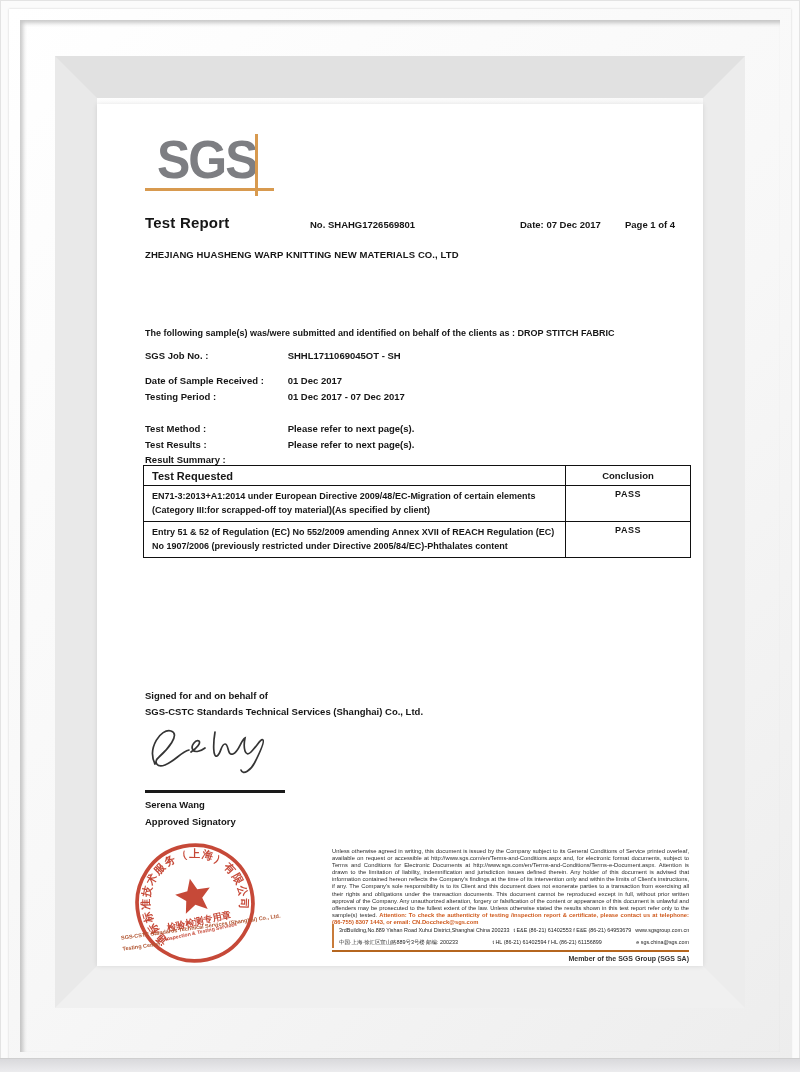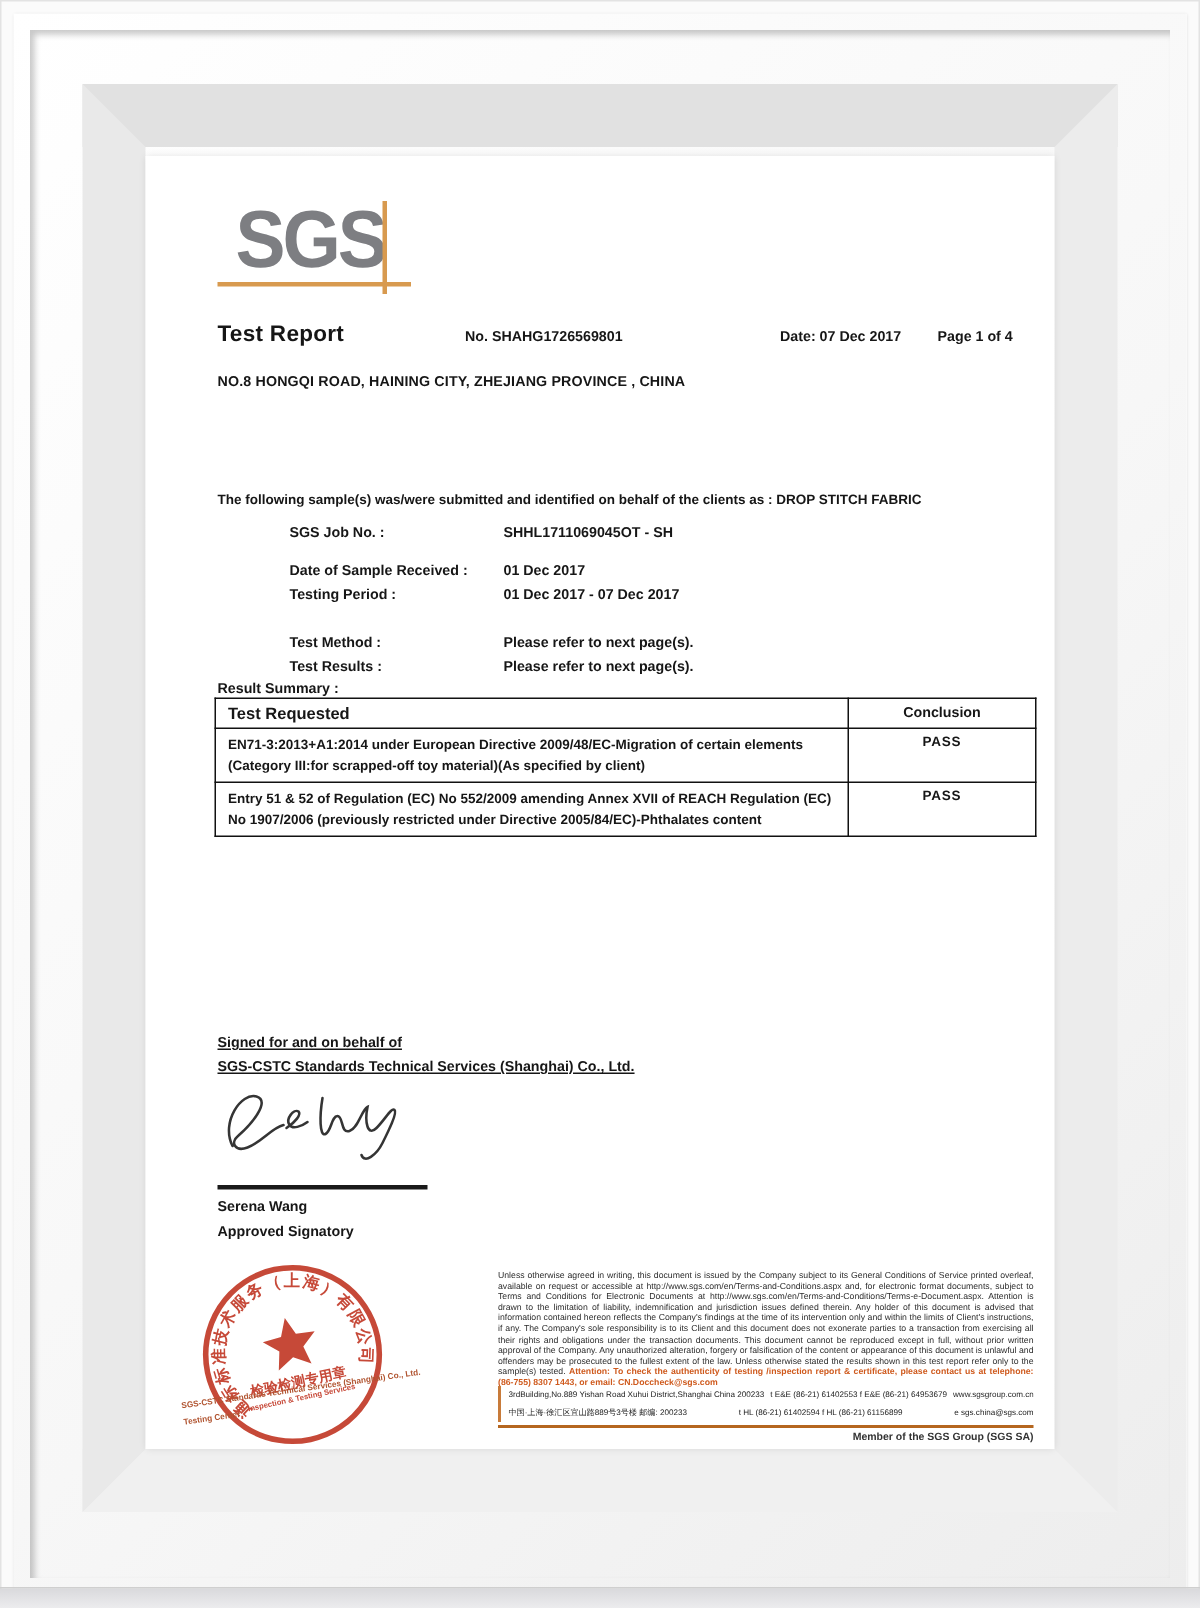--- a/index.html
+++ b/index.html
@@ -27,32 +27,32 @@
   .report-title{left:48px;top:110px;font-size:15px;font-weight:800;letter-spacing:.2px;}
   .hmeta{font-size:9.5px;font-weight:700;}
   .h-no{left:213px;top:115px;}
   .h-date{left:423px;top:115px;}
   .h-page{left:528px;top:115px;}
   
   .client{left:48px;top:142px;font-size:9.5px;font-weight:600;line-height:18px;letter-spacing:.1px;}
   .intro{left:48px;top:224px;font-size:9px;font-weight:600;text-align:right;}
   
   .field{left:48px;font-size:9.5px;font-weight:600;white-space:nowrap;}
-  .field .lbl{display:inline-block;width:140px;margin-left:48px;}
+  .field .lbl{display:inline-block;width:140px;}
   
   .rs-label{left:48px;top:350px;font-size:9.5px;font-weight:600;}
   table.result{left:46px;top:361px;position:absolute;border-collapse:collapse;table-layout:fixed;width:527px;
                font-size:9px;}
   table.result th,table.result td{border:1.5px solid #111;vertical-align:top;}
   th.t-test{width:407px;text-align:left;padding:4px 6px 3px 8px;font-size:11px;font-weight:800;}
   th.t-conc{width:120px;text-align:center;padding:4px 2px 3px 2px;font-size:9.5px;font-weight:800;}
   td.c-test{padding:3px 10px 4px 8px;font-weight:600;line-height:14px;margin-top:36px;}
   td.c-conc{text-align:center;padding-top:3px;font-weight:700;letter-spacing:.5px;}
   
-  .signed-for{left:48px;top:584px;font-size:9.5px;font-weight:600;line-height:16px;text-decoration:underline;}
+  .signed-for{left:48px;top:584px;font-size:9.5px;font-weight:600;line-height:16px;}
   .sig-svg{left:44px;top:614px;}
   .sig-line{left:48px;top:686px;width:140px;height:2.5px;background:#1a1a1a;}
   .sig-name{left:48px;top:695px;font-size:9.5px;font-weight:600;}
   .sig-role{left:48px;top:712px;font-size:9.5px;font-weight:600;}
   
   .stamp{left:36px;top:737px;transform:rotate(-12deg);opacity:.92;}
   .side-text{left:24px;top:817px;width:170px;font-size:5.5px;line-height:11px;color:#b0532f;
              transform:rotate(-8deg);z-index:6;font-weight:600;}
   .disclaimer{left:235px;top:744px;width:357px;font-size:5.8px;line-height:7.1px;text-align:justify;
               color:#2c2c2c;word-break:break-word;}
@@ -78,21 +78,21 @@
     <div class="abs sgs-logo">SGS</div>
     <div class="abs logo-hline"></div>
     <div class="abs logo-vline"></div>
 
     <div class="abs report-title">Test Report</div>
     <div class="abs hmeta h-no">No. SHAHG1726569801</div>
     <div class="abs hmeta h-date">Date: 07 Dec 2017</div>
     <div class="abs hmeta h-page">Page 1 of 4</div>
 
     <div class="abs client">
-      <div>NO.8 HONGQI ROAD, HAINING CITY, ZHEJIANG PROVINCE , CHINA</div>
+      <div>ZHEJIANG HUASHENG WARP KNITTING NEW MATERIALS CO., LTD</div>
     </div>
 
     <div class="abs intro">The following sample(s) was/were submitted and identified on behalf of the clients as : DROP STITCH FABRIC</div>
 
     <div class="abs field" style="top:246px">
       <span class="lbl">SGS Job No. :</span>
       <span>SHHL1711069045OT - SH</span>
     </div>
     <div class="abs field" style="top:271px">
       <span class="lbl">Date of Sample Received :</span>

